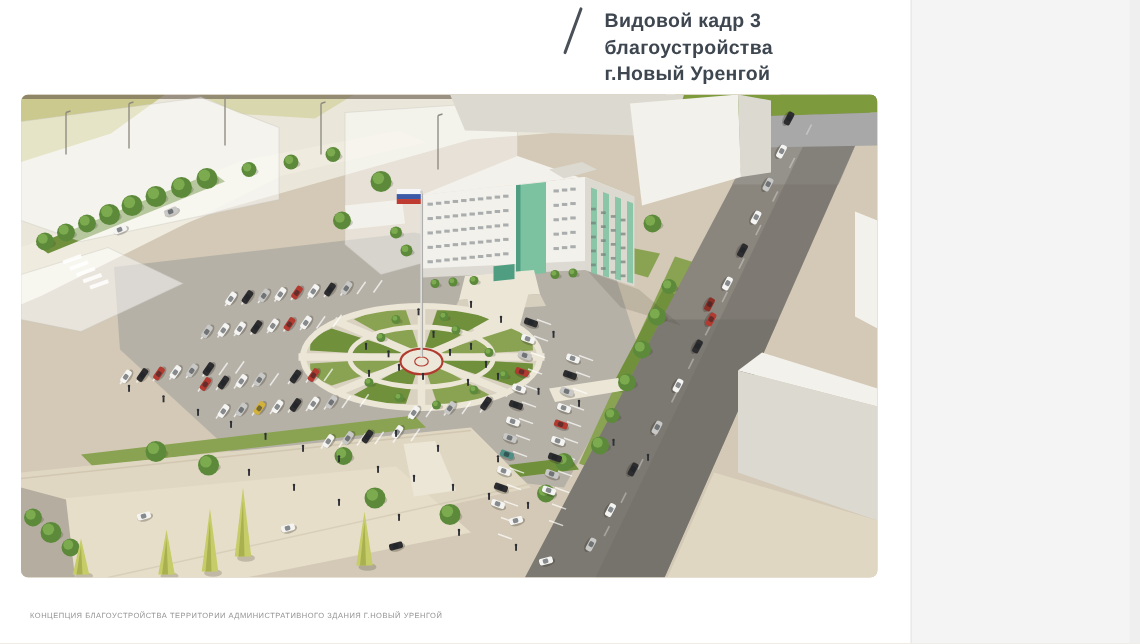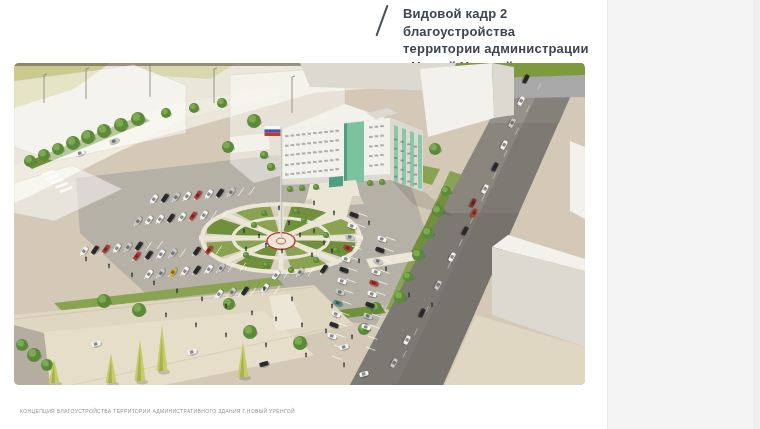--- a/index.html
+++ b/index.html
@@ -14,22 +14,21 @@
   .footer-caption{position:absolute;left:20px;top:408px;font-size:5px;letter-spacing:.35px;color:#939393;font-weight:400;}
 </style>
 </head>
 <body>
 
 <div class="stage">
 
   <div class="slash-icon"></div>
 
   <div class="slide-title">
-    <div>Видовой кадр 2 благоустройства</div>
-    <div>территории администрации</div>
+    <div>Видовой кадр 3 благоустройства</div>
     <div>г.Новый Уренгой</div>
   </div>
 
   <div class="render-frame">
     <svg id="scene" viewBox="0 0 571 322" xmlns="http://www.w3.org/2000/svg">
 
       <rect width="571" height="322" fill="#d3c9b6"></rect>
       <polygon points="0,0 571,0 571,8 300,30 130,78 0,130" fill="#eae7da"></polygon>
       <polygon points="0,102 148,44 174,54 14,134 0,140" fill="#efecdf"></polygon>
       <polygon points="148,44 252,24 270,32 174,54" fill="#efecdf"></polygon>

